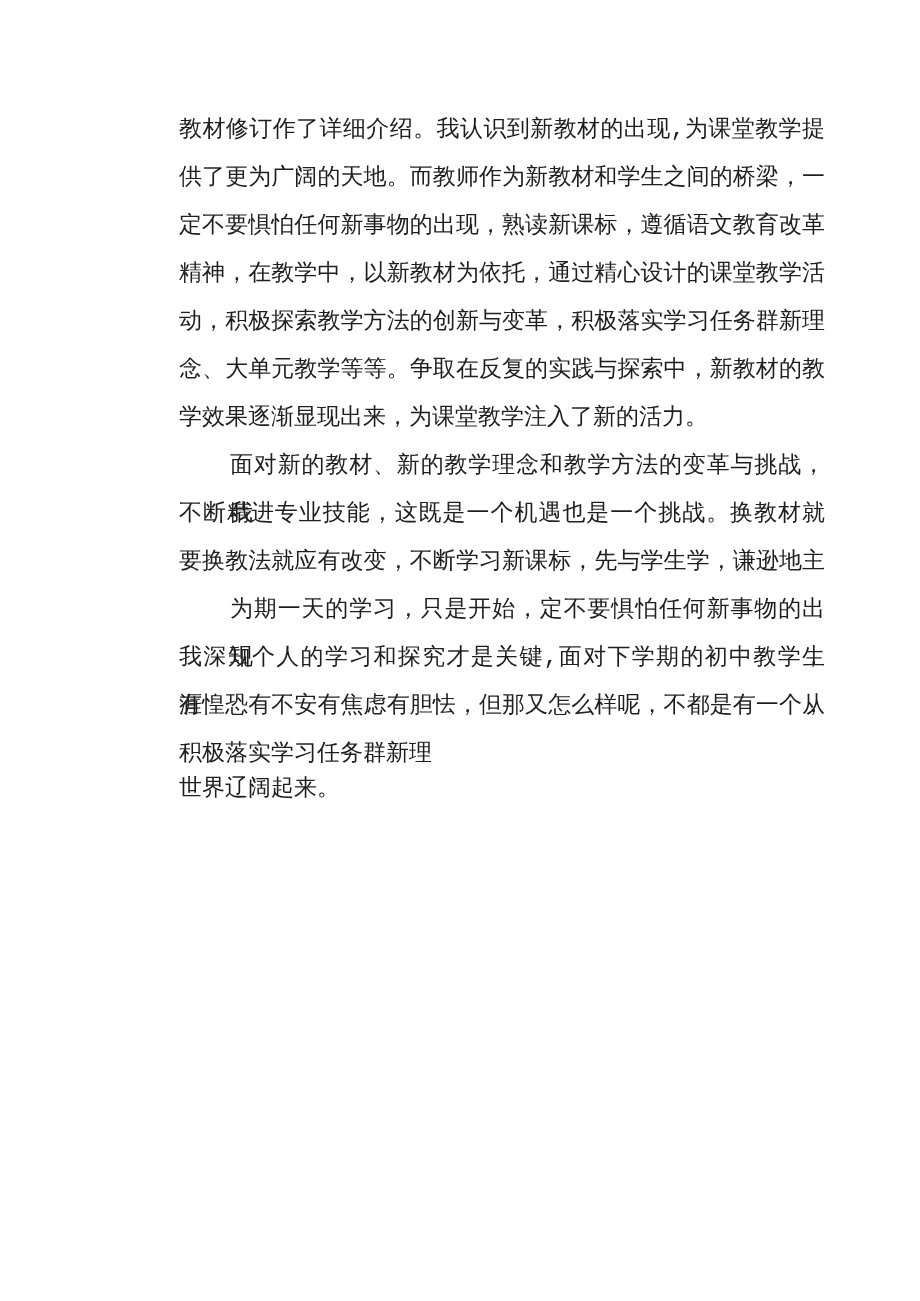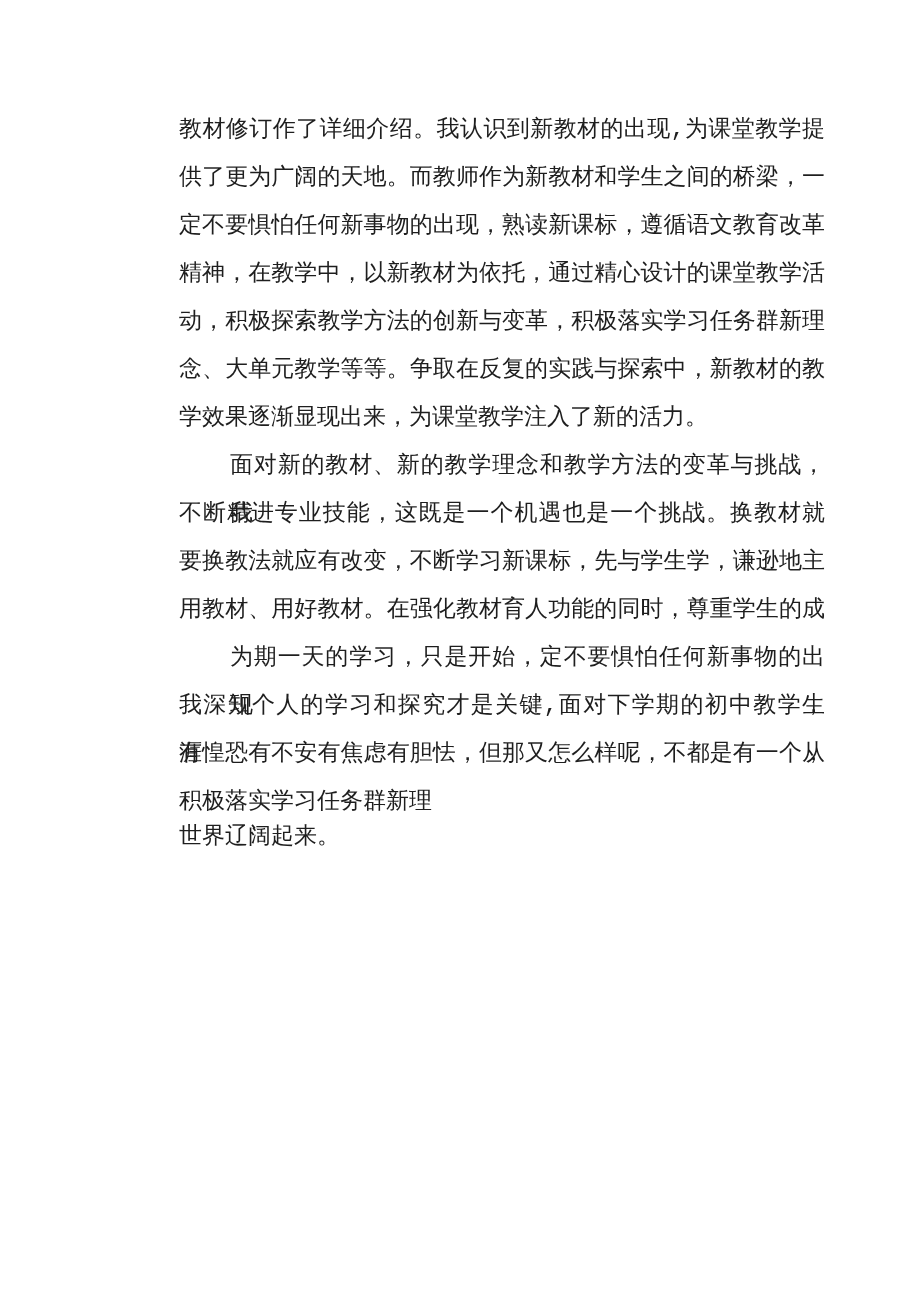--- a/index.html
+++ b/index.html
@@ -58,20 +58,19 @@
     <div class="line j">教材修订作了详细介绍。我认识到新教材的出现,为课堂教学提</div>
     <div class="line j">供了更为广阔的天地。而教师作为新教材和学生之间的桥梁，一</div>
     <div class="line j">定不要惧怕任何新事物的出现，熟读新课标，遵循语文教育改革</div>
     <div class="line j">精神，在教学中，以新教材为依托，通过精心设计的课堂教学活</div>
     <div class="line j">动，积极探索教学方法的创新与变革，积极落实学习任务群新理</div>
     <div class="line j">念、大单元教学等等。争取在反复的实践与探索中，新教材的教</div>
     <div class="line">学效果逐渐显现出来，为课堂教学注入了新的活力。</div>
     <div class="line j indent">面对新的教材、新的教学理念和教学方法的变革与挑战，我</div>
     <div class="line j">不断精进专业技能，这既是一个机遇也是一个挑战。换教材就</div>
     <div class="line j">要换教法就应有改变，不断学习新课标，先与学生学，谦逊地主</div>
-    <div class="line j">用教材、用好教材。在强化教材育人功能的同时，尊重学生的成</div>
     <div class="line j indent">为期一天的学习，只是开始，定不要惧怕任何新事物的出现，</div>
     <div class="line j">我深知个人的学习和探究才是关键,面对下学期的初中教学生涯，</div>
     <div class="line j">有惶恐有不安有焦虑有胆怯，但那又怎么样呢，不都是有一个从</div>
     <div class="line tight">积极落实学习任务群新理</div>
     <div class="line">世界辽阔起来。</div>
   </div>
 </div>
 
 </body></html>

